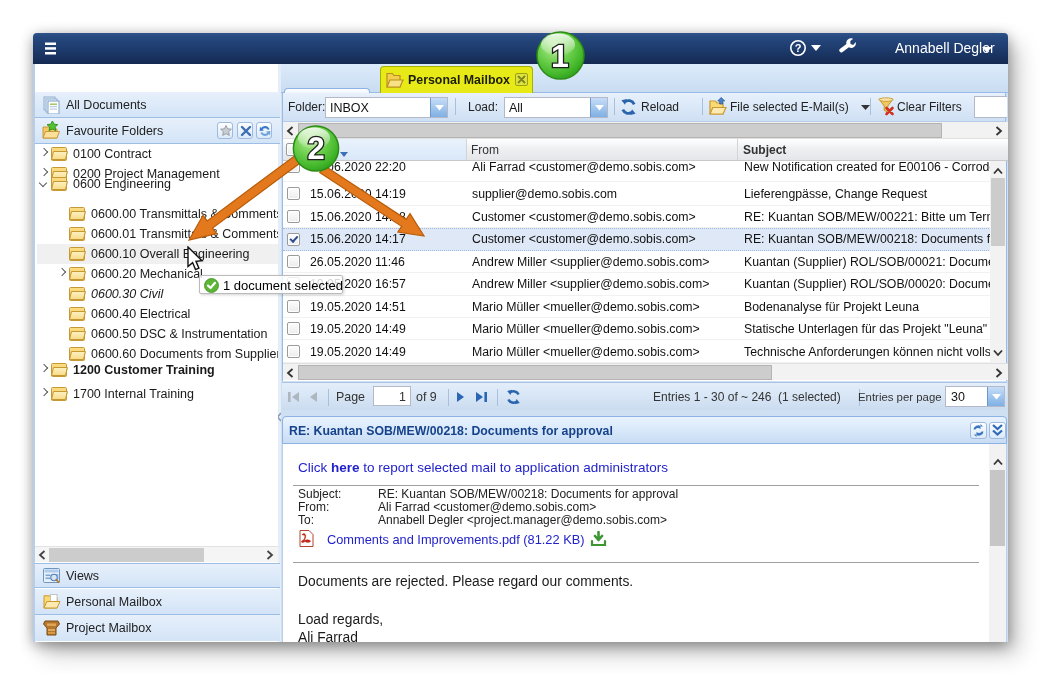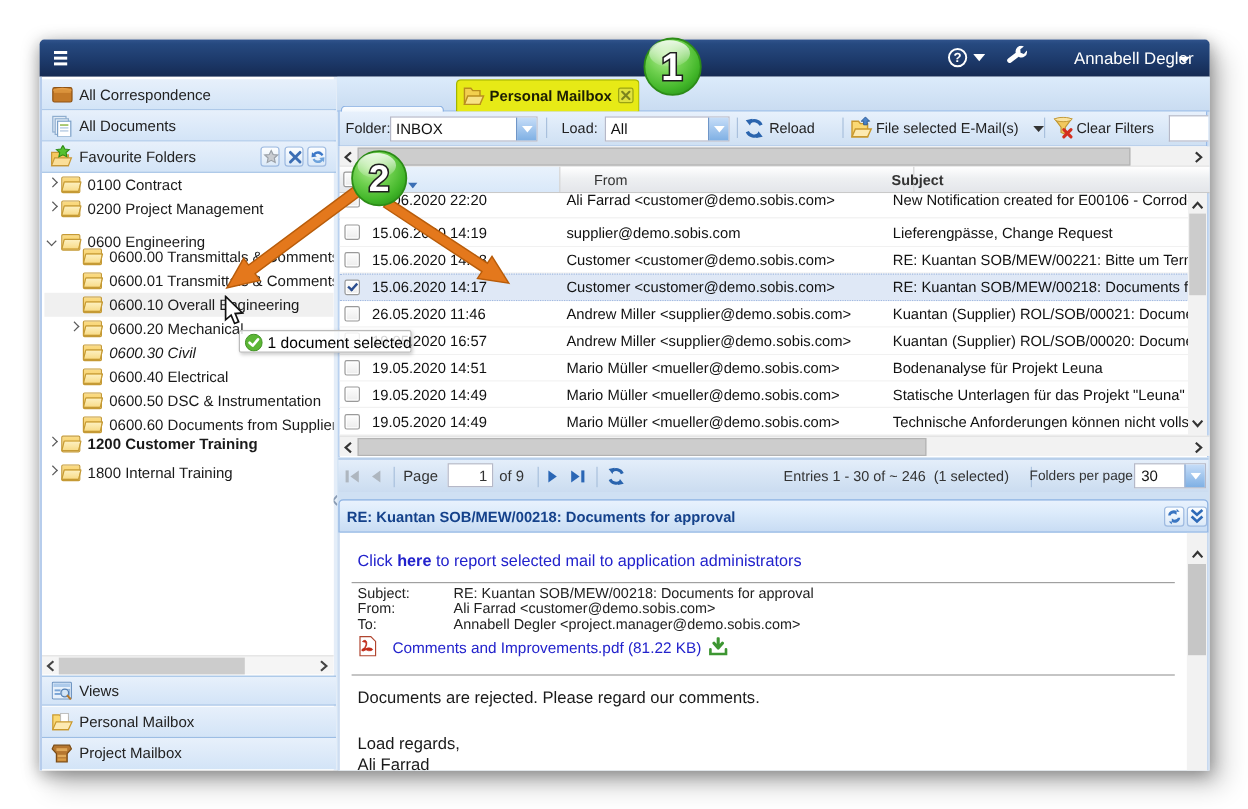--- a/index.html
+++ b/index.html
@@ -88,28 +88,20 @@
     <svg class="abs" style="left:949px;top:14px" width="10" height="6" viewBox="0 0 10 6">
         <path d="M0 0 L10 0 L5 5.5 Z" fill="#fff"></path>
       </svg>
   </div>
   <div id="splitter" style="position:absolute;left:245px;top:31px;width:3px;height:578px;background:#e4edf8;">
     <svg style="position:absolute;left:-2px;top:348px" width="6" height="10" viewBox="0 0 6 10">
         <path d="M5 1 L1.5 5 L5 9" stroke="#8a9cb4" stroke-width="1.6" fill="none"></path>
       </svg>
   </div>
   <div id="sidebar">
-    <div class="siderow" style="top:2px;">
-        <div class="lbl" style="left:31px;">All Correspondence</div>
-      <svg class="abs" style="left:8px;top:4px" width="18" height="17" viewBox="0 0 18 17">
-        <rect x="1" y="3" width="16" height="12" rx="1.5" fill="#c47a28" stroke="#8f5314" stroke-width="1"></rect>
-        <path d="M1.5 6 Q9 3.2 16.5 6 L16.5 4.5 Q9 1.8 1.5 4.5 Z" fill="#e8a04c"></path>
-        <rect x="2" y="4" width="14" height="3.4" fill="#de9840" opacity=".85"></rect>
-      </svg>
-    </div>
     <div class="siderow" style="top:28px;">
         <div class="lbl" style="left:31px;">All Documents</div>
       <svg class="abs" style="left:7px;top:3px" width="19" height="19" viewBox="0 0 19 19">
         <rect x="2" y="2" width="11" height="13" fill="#dfeaf6" stroke="#90aecf" stroke-width="1"></rect>
         <rect x="4" y="4" width="11" height="13" fill="#eaf2fb" stroke="#90aecf" stroke-width="1"></rect>
         <rect x="6" y="6" width="11" height="13" fill="#fff" stroke="#7ba0c8" stroke-width="1"></rect>
         <rect x="8" y="8.5" width="7" height="1.4" fill="#9dc05c"></rect>
         <rect x="8" y="11" width="7" height="1.2" fill="#b9cde4"></rect>
         <rect x="8" y="13.5" width="7" height="1.2" fill="#b9cde4"></rect>
       </svg>
@@ -136,21 +128,21 @@
       <div class="treerow" style="top:80px;">
           <i class="exp-r" style="left:2px"></i>
           <i class="fold" style="left:14px"></i>
           <span style="position:absolute;left:36px;top:3px">0100 Contract</span>
         </div>
       <div class="treerow" style="top:100px;">
           <i class="exp-r" style="left:2px"></i>
           <i class="fold" style="left:14px"></i>
           <span style="position:absolute;left:36px;top:3px">0200 Project Management</span>
         </div>
-      <div class="treerow" style="top:128px;">
+      <div class="treerow" style="top:110px;">
           <i class="exp-d" style="left:2px"></i>
           <i class="fold" style="left:14px"></i>
           <span style="position:absolute;left:36px;top:3px">0600 Engineering</span>
         </div>
       <div class="treerow" style="top:140px;">
           <i class="fold" style="left:32px"></i>
           <span style="position:absolute;left:54px;top:3px">0600.00 Transmittals &amp; Comments Custo</span>
         </div>
       <div class="treerow" style="top:160px;">
           <i class="fold" style="left:32px"></i>
@@ -182,21 +174,21 @@
           <span style="position:absolute;left:54px;top:3px">0600.60 Documents from Suppliers</span>
         </div>
       <div class="treerow" style="top:296px;font-weight:bold;">
           <i class="exp-r" style="left:2px"></i>
           <i class="fold" style="left:14px"></i>
           <span style="position:absolute;left:36px;top:3px">1200 Customer Training</span>
         </div>
       <div class="treerow" style="top:320px;">
           <i class="exp-r" style="left:2px"></i>
           <i class="fold" style="left:14px"></i>
-          <span style="position:absolute;left:36px;top:3px">1800 Internal Training</span>
+          <span style="position:absolute;left:36px;top:3px">1700 Internal Training</span>
         </div>
     </div>
     <div id="side-bottom">
       <div class="abs" style="left:0;top:482px;width:243px;height:16px;background:#f5f5f5;border-top:1px solid #e2e2e2;">
         <svg class="abs" style="left:3px;top:3px" width="8" height="10" viewBox="0 0 8 10">
             <path d="M6.5 1 L2 5 L6.5 9" stroke="#444" stroke-width="1.8" fill="none"></path>
           </svg>
         <svg class="abs" style="left:231px;top:3px" width="8" height="10" viewBox="0 0 8 10">
             <path d="M1.5 1 L6 5 L1.5 9" stroke="#444" stroke-width="1.8" fill="none"></path>
           </svg>
@@ -321,21 +313,21 @@
 
       <div id="ghead">
         <div class="hcol" style="left:0;width:20px;">
             <span class="cb" style="left:3px;top:4px;"></span>
           </div>
         <div class="hcol" style="left:20px;width:164px;background:linear-gradient(#e9f2fc,#d9e8f9);">
           <svg class="abs" style="left:37px;top:13px" width="8" height="5" viewBox="0 0 8 5">
               <path d="M0 0 L8 0 L4 5 Z" fill="#3b6fb5"></path>
             </svg>
         </div>
-        <div class="hcol" style="left:184px;width:271px;margin-left:24px;">
+        <div class="hcol" style="left:184px;width:271px;">
             <div class="abs" style="left:4px;top:4px;">From</div>
           </div>
         <div class="hcol" style="left:455px;width:268px;border-right:none;font-weight:bold;">
             <div class="abs" style="left:5px;top:4px;">Subject</div>
           </div>
       </div>
 
       <div id="grows">
         <div class="grow" style="top:39px;height:21px;">
             <span class="cb" style="top:-1px;"></span>
@@ -439,21 +431,21 @@
       <svg class="abs" style="left:223px;top:6px" width="17" height="16" viewBox="0 0 16 16">
         <g stroke="#2a64ae" stroke-width="2.5" fill="none">
           <path d="M13.1 5.6 A5.6 5.6 0 0 0 4.4 3.6"></path>
           <path d="M2.9 10.4 A5.6 5.6 0 0 0 11.6 12.4"></path>
         </g>
         <path d="M6.6 0.8 L1.7 1.9 L4.9 5.9 Z" fill="#2a64ae"></path>
         <path d="M9.4 15.2 L14.3 14.1 L11.1 10.1 Z" fill="#2a64ae"></path>
       </svg>
       <div class="abs" style="left:371px;top:7px;font-size:12px;">Entries 1 - 30 of ~ 246&nbsp;&nbsp;(1 selected)</div>
       <div class="sep" style="left:577px;top:6px;"></div>
-      <div class="abs" style="left:576px;top:7.5px;font-size:11.4px;">Folders per page</div>
+      <div class="abs" style="left:576px;top:7.5px;font-size:11.4px;">Entries per page</div>
       <div class="combo" style="left:663px;top:3px;width:60px;">
         <div class="abs" style="left:5px;top:3px;font-size:12.5px;color:#111;">30</div>
         <div class="btn">
             <svg width="9" height="6" viewBox="0 0 9 6" style="position:absolute;left:4px;top:7px">
               <path d="M0 0 L9 0 L4.5 5.5 Z" fill="#fff"></path>
             </svg>
           </div>
       </div>
     </div>
     <div id="pvhead">

